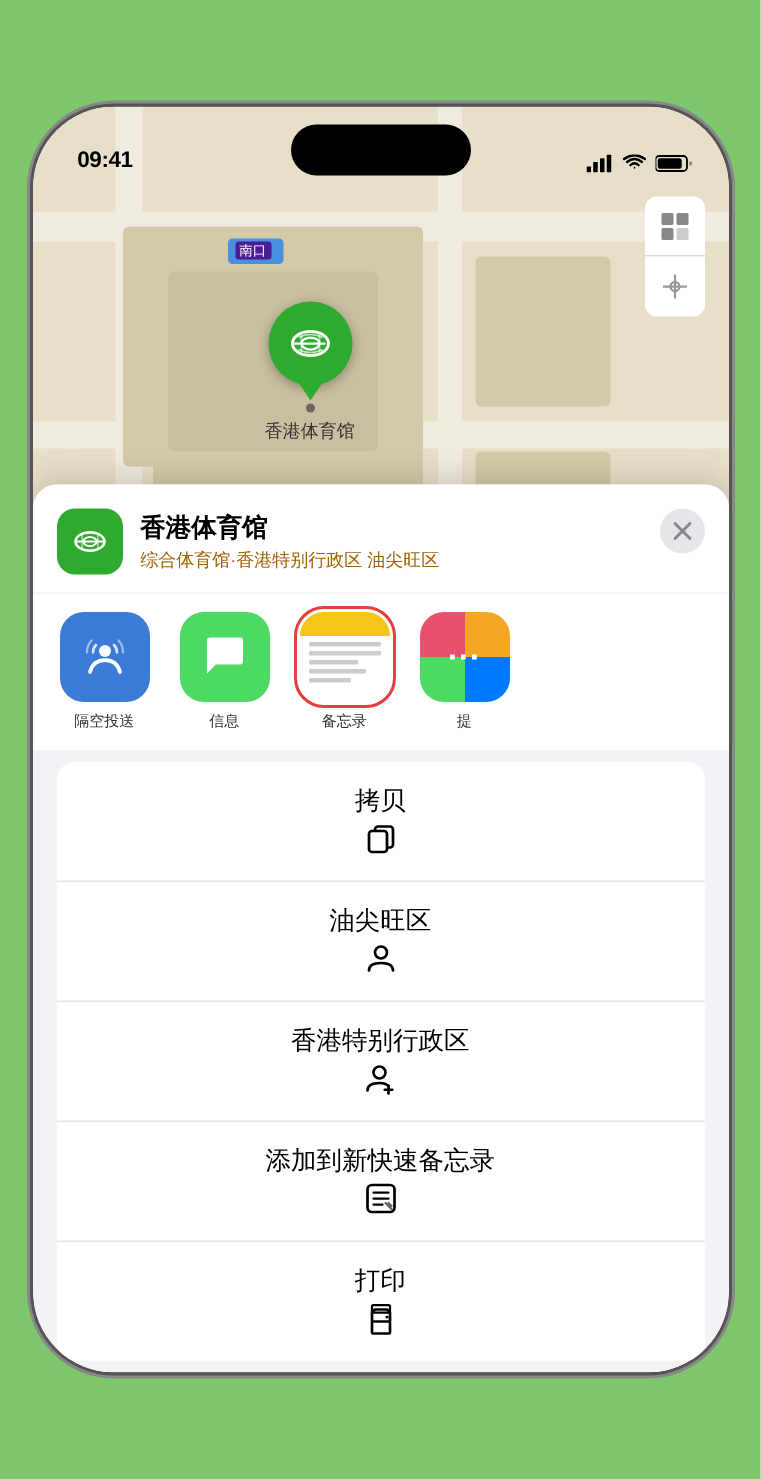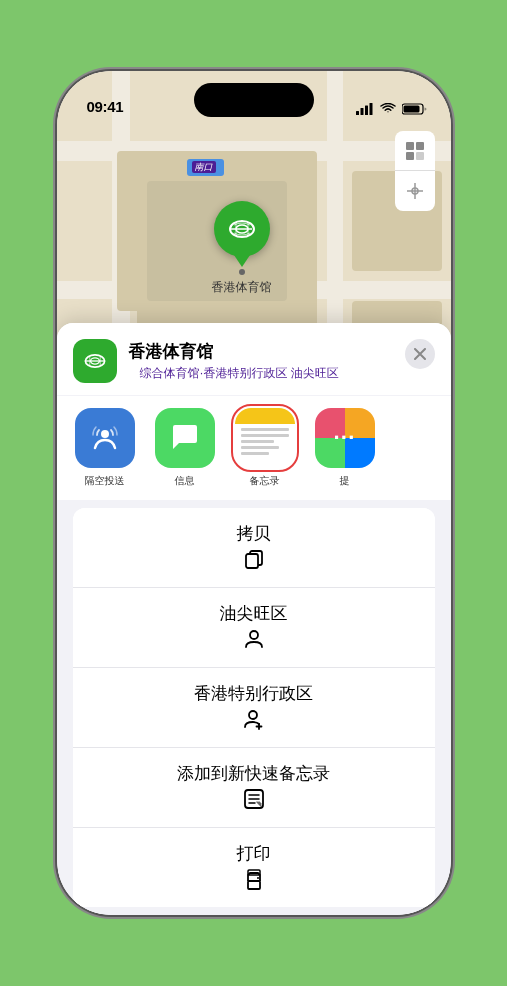--- a/index.html
+++ b/index.html
@@ -6,21 +6,21 @@
     body {
       width: 507px;
       height: 986px;
       background: #7dc66b;
       display: flex;
       align-items: center;
       justify-content: center;
       font-family: -apple-system, 'PingFang SC', 'Helvetica Neue', sans-serif;
     }
     .phone-frame {
-      width: 394px;
+      width: 464px;
       height: 844px;
       background: #000;
       border-radius: 54px;
       position: relative;
       box-shadow: 0 0 0 2px #555, 0 0 0 4px #888, inset 0 0 0 2px #333;
       overflow: hidden;
     }
     .phone-screen {
       position: absolute;
       top: 0; left: 0; right: 0; bottom: 0;
@@ -245,23 +245,22 @@
     .location-info {
       flex: 1;
     }
     .location-name {
       font-size: 17px;
       font-weight: 600;
       color: #000;
     }
     .location-subtitle {
       font-size: 12px;
-      color: #4c1d95;
+      color: #a16207;
       margin-top: 2px;
-      margin-left: 11px;
     }
     .close-btn {
       width: 30px;
       height: 30px;
       background: #e5e5ea;
       border-radius: 50%;
       display: flex;
       align-items: center;
       justify-content: center;
       position: absolute;
@@ -384,21 +383,21 @@
       <div class="map-road-v1"></div>
       <div class="map-road-v2"></div>
       <div class="map-green-area"></div>
       <div class="map-block-main"></div>
       <div class="map-block-inner"></div>
       <div class="map-block2"></div>
       <div class="map-block3"></div>
       <div class="map-block4"></div>
 
       <div class="entrance-label">
-        <span style="background:#4c1d95;color:#fff;font-size:9px;padding:1px 3px;border-radius:2px;margin-right:3px;font-style:italic;">南口</span>
+        <span style="background:#4c1d95;color:#fff;font-size:9px;padding:1px 3px;border-radius:2px;margin-right:3px;">南口</span>
       </div>
 
       <div class="map-pin">
         <div class="map-pin-circle">
 
           <svg width="32" height="32" viewBox="0 0 32 32" fill="none">
             <ellipse cx="16" cy="16" rx="12" ry="8" stroke="#fff" stroke-width="2" fill="none"></ellipse>
             <ellipse cx="16" cy="16" rx="6" ry="4" stroke="#fff" stroke-width="1.5" fill="none"></ellipse>
             <line x1="4" y1="16" x2="26" y2="16" stroke="#fff" stroke-width="1.5"></line>
             <path d="M10 10 L10 22" stroke="#fff" stroke-width="1.2" opacity="0.6"></path>

